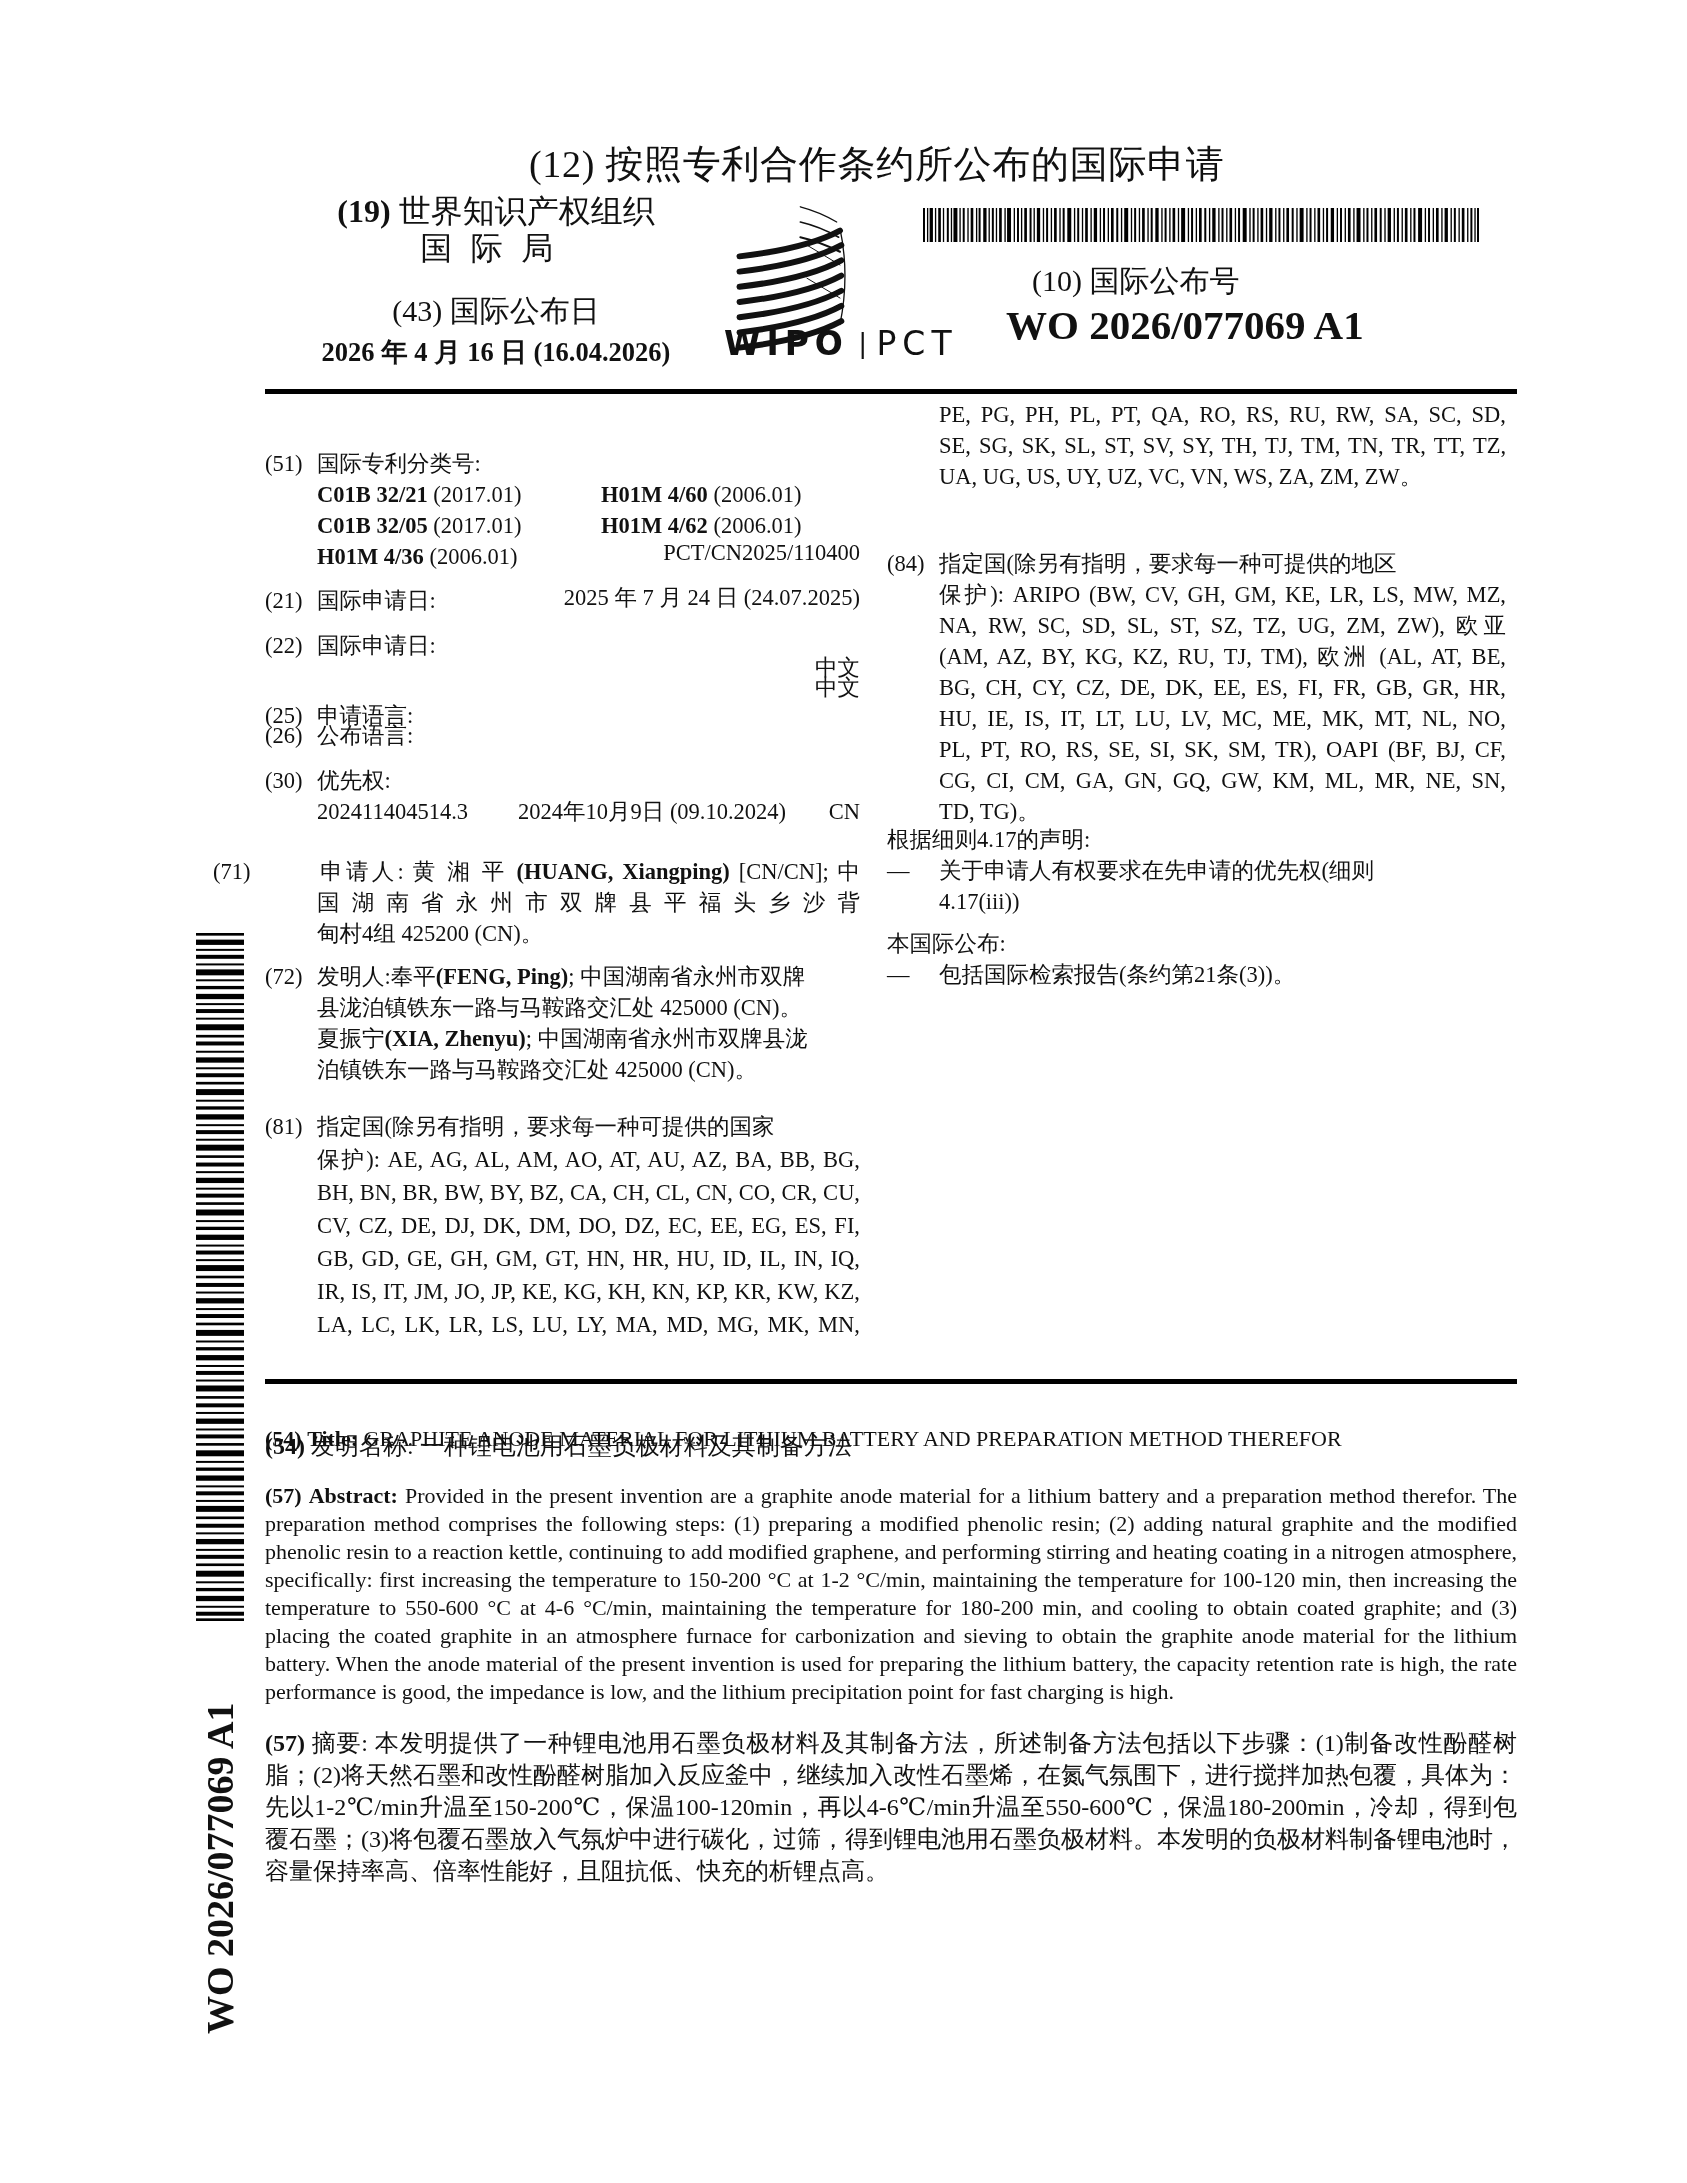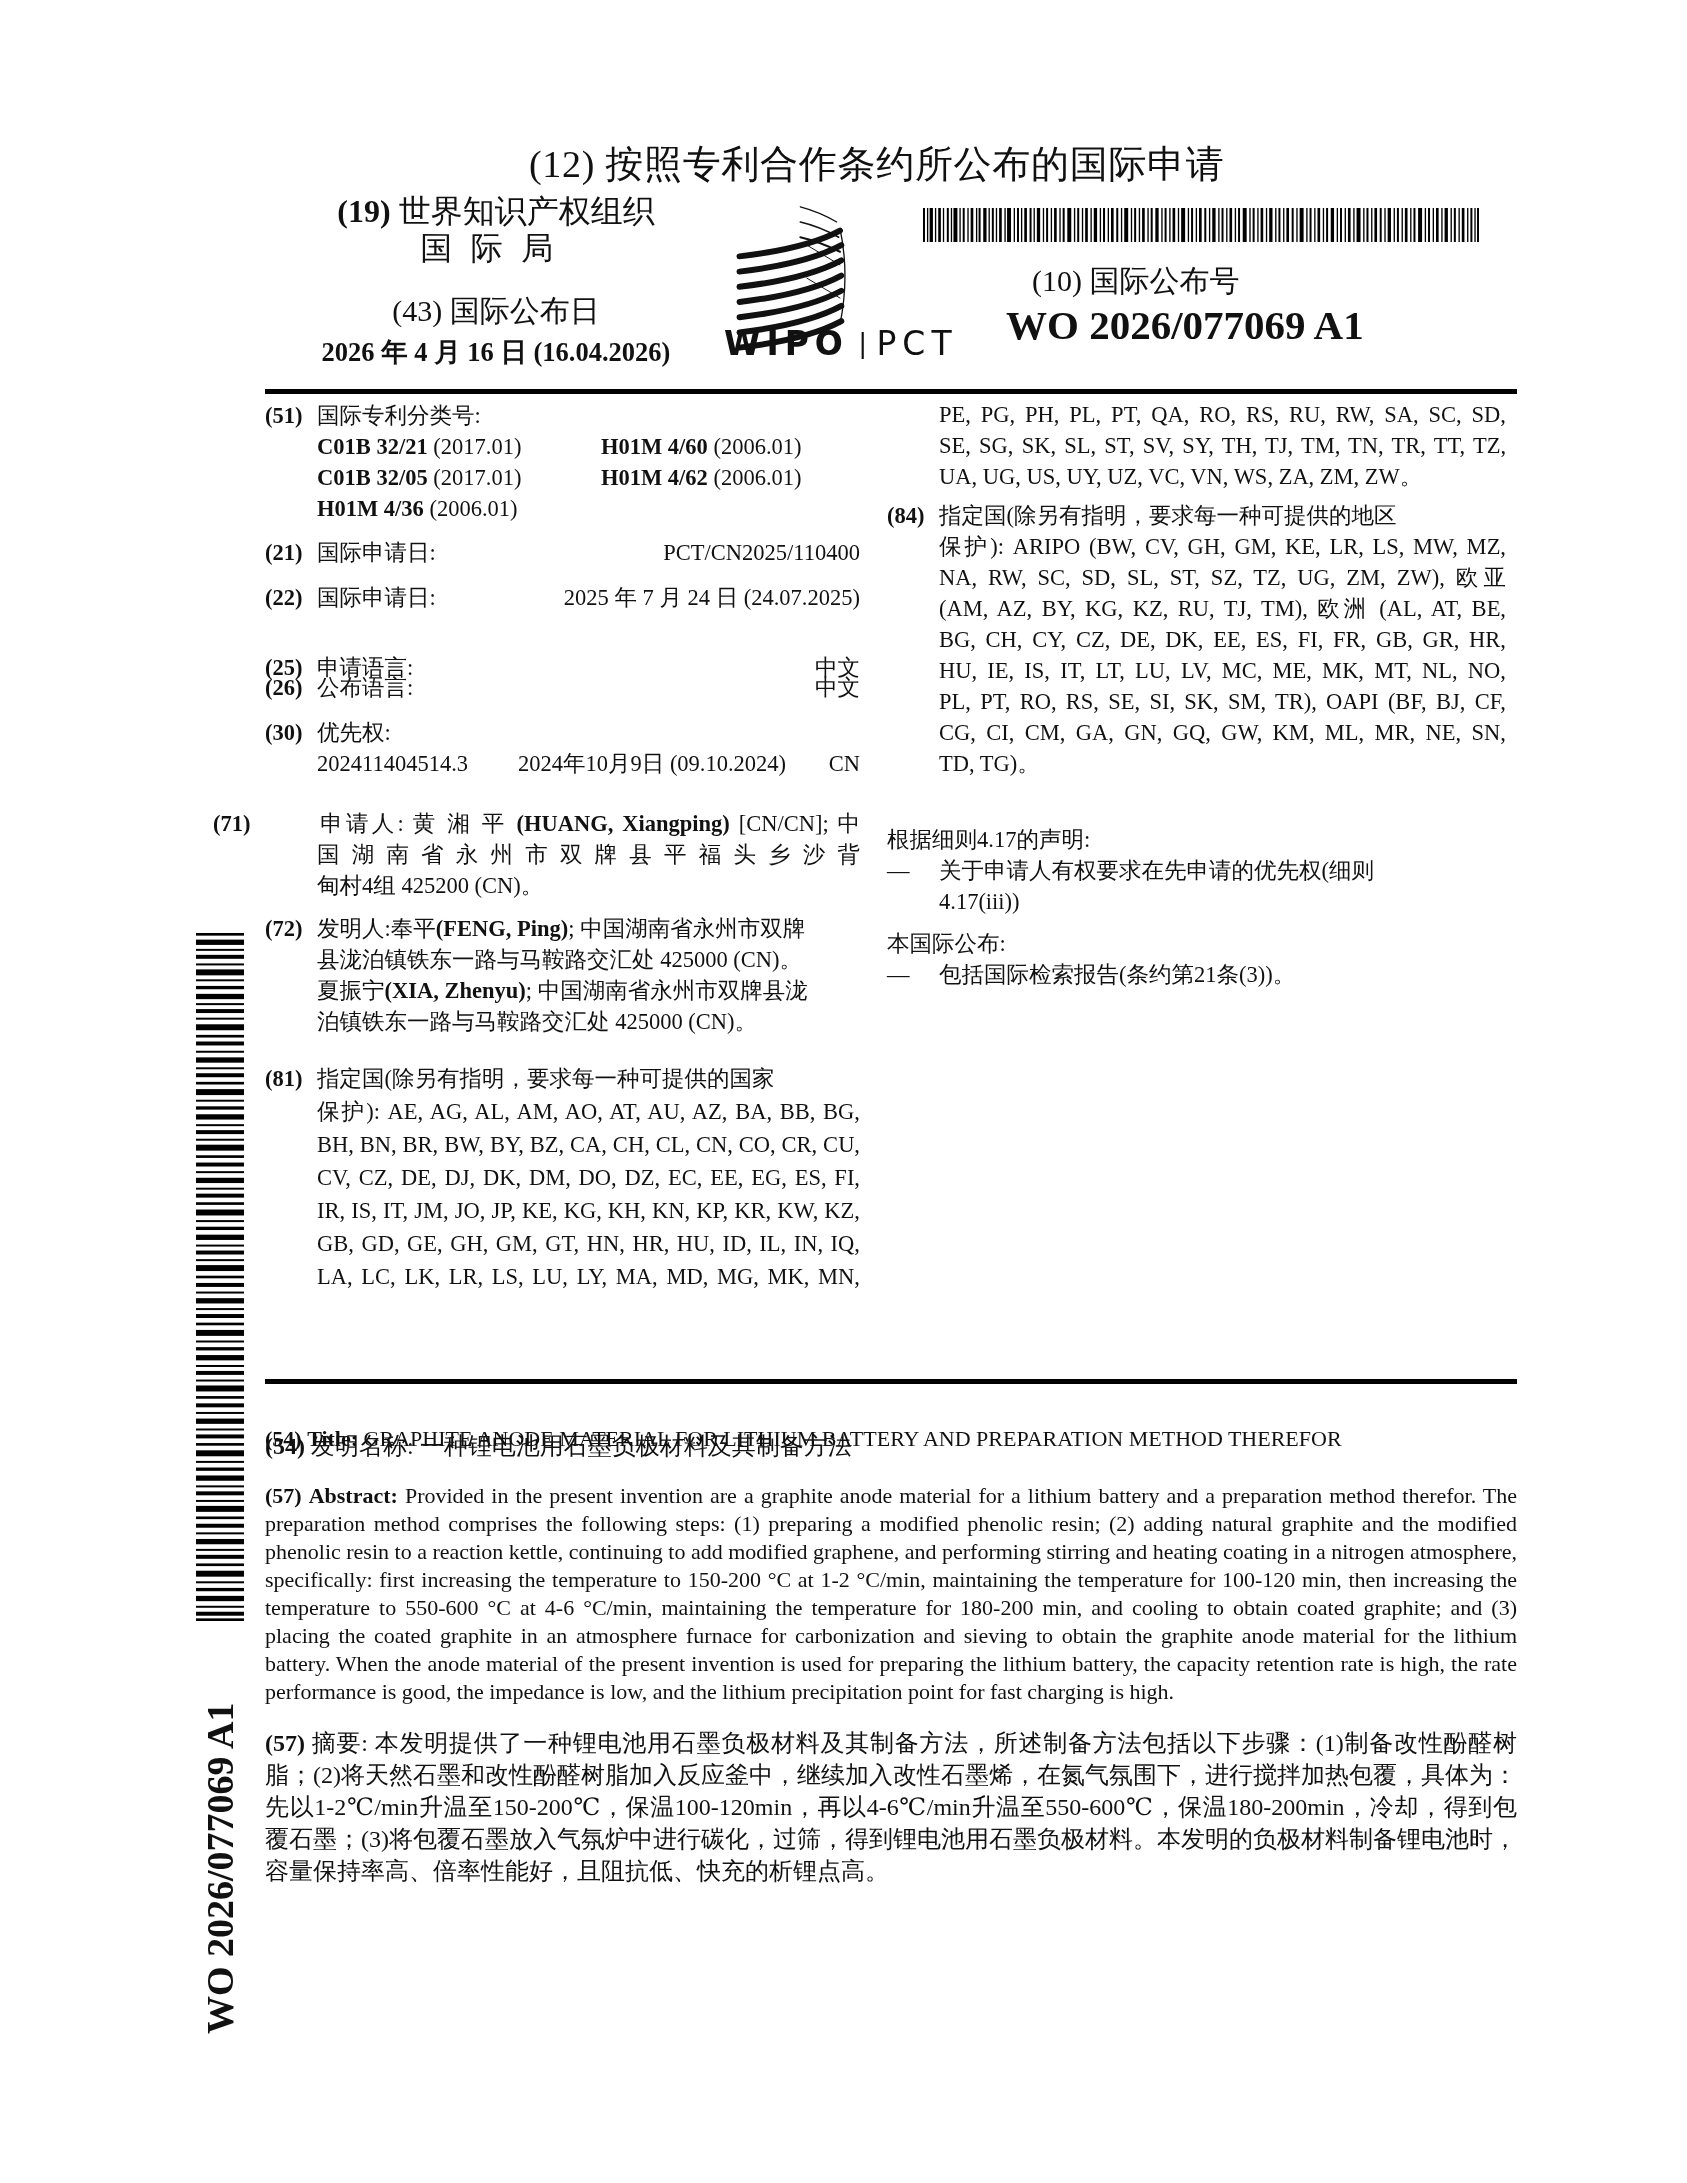--- a/index.html
+++ b/index.html
@@ -23,21 +23,21 @@
   .barcode-h { left:923px; top:208px; width:556px; height:34px; }
   .pubno-label { left:1032px; top:261px; font-size:30px; white-space:nowrap; }
   .pubno { left:1006px; top:301px; font-size:41px; font-weight:bold; white-space:nowrap; }
 
   .rule { background:#000; height:4.6px; }
   .rule-top { left:265px; top:389px; width:1252px; }
   .rule-mid { left:265px; top:1379px; width:1252px; }
 
   
   .col { font-size:22.5px; line-height:31px; }
-  .num { font-weight:bold; display:inline-block; width:52px; }
+  .num { font-weight:normal; display:inline-block; width:52px;margin-top:48px; }
   .indent { padding-left:52px; }
   .row { position:absolute; left:265px; width:595px; }
   .val-right { position:absolute; right:0; top:0; }
   .ipc { display:grid; grid-template-columns: 284px 265px; padding-left:52px; }
   .ipc .code { font-weight:bold; }
   .justify { text-align:justify; text-align-last:justify; }
 
   
   .rcol { position:absolute; left:887px; width:619px; font-size:22.5px; line-height:31px; }
   .rcol .indent { padding-left:52px; }
@@ -268,22 +268,22 @@
   <div class="indent">县泷泊镇铁东一路与马鞍路交汇处 425000 (CN)。</div>
   <div class="indent"><span>夏振宁</span><span class="b">(XIA, Zhenyu)</span><span>; 中国湖南省永州市双牌县泷</span></div>
   <div class="indent">泊镇铁东一路与马鞍路交汇处 425000 (CN)。</div>
 </div>
 
 <div class="row col" style="top:1062px; line-height:33px;">
   <div><span class="num">(81)</span><span>指定国(除另有指明，要求每一种可提供的国家</span></div>
   <div class="indent justify">保护): AE, AG, AL, AM, AO, AT, AU, AZ, BA, BB, BG,</div>
   <div class="indent justify">BH, BN, BR, BW, BY, BZ, CA, CH, CL, CN, CO, CR, CU,</div>
   <div class="indent justify">CV, CZ, DE, DJ, DK, DM, DO, DZ, EC, EE, EG, ES, FI,</div>
+  <div class="indent justify">GB, GD, GE, GH, GM, GT, HN, HR, HU, ID, IL, IN, IQ,</div>
   <div class="indent justify">IR, IS, IT, JM, JO, JP, KE, KG, KH, KN, KP, KR, KW, KZ,</div>
-  <div class="indent justify">GB, GD, GE, GH, GM, GT, HN, HR, HU, ID, IL, IN, IQ,</div>
   <div class="indent justify">LA, LC, LK, LR, LS, LU, LY, MA, MD, MG, MK, MN,</div>
 </div>
 
 <div class="rcol" style="top:399px;">
   <div class="indent justify">PE, PG, PH, PL, PT, QA, RO, RS, RU, RW, SA, SC, SD,</div>
   <div class="indent justify">SE, SG, SK, SL, ST, SV, SY, TH, TJ, TM, TN, TR, TT, TZ,</div>
   <div class="indent">UA, UG, US, UY, UZ, VC, VN, WS, ZA, ZM, ZW。</div>
 </div>
 
 <div class="rcol" style="top:500px; line-height:31px;">

